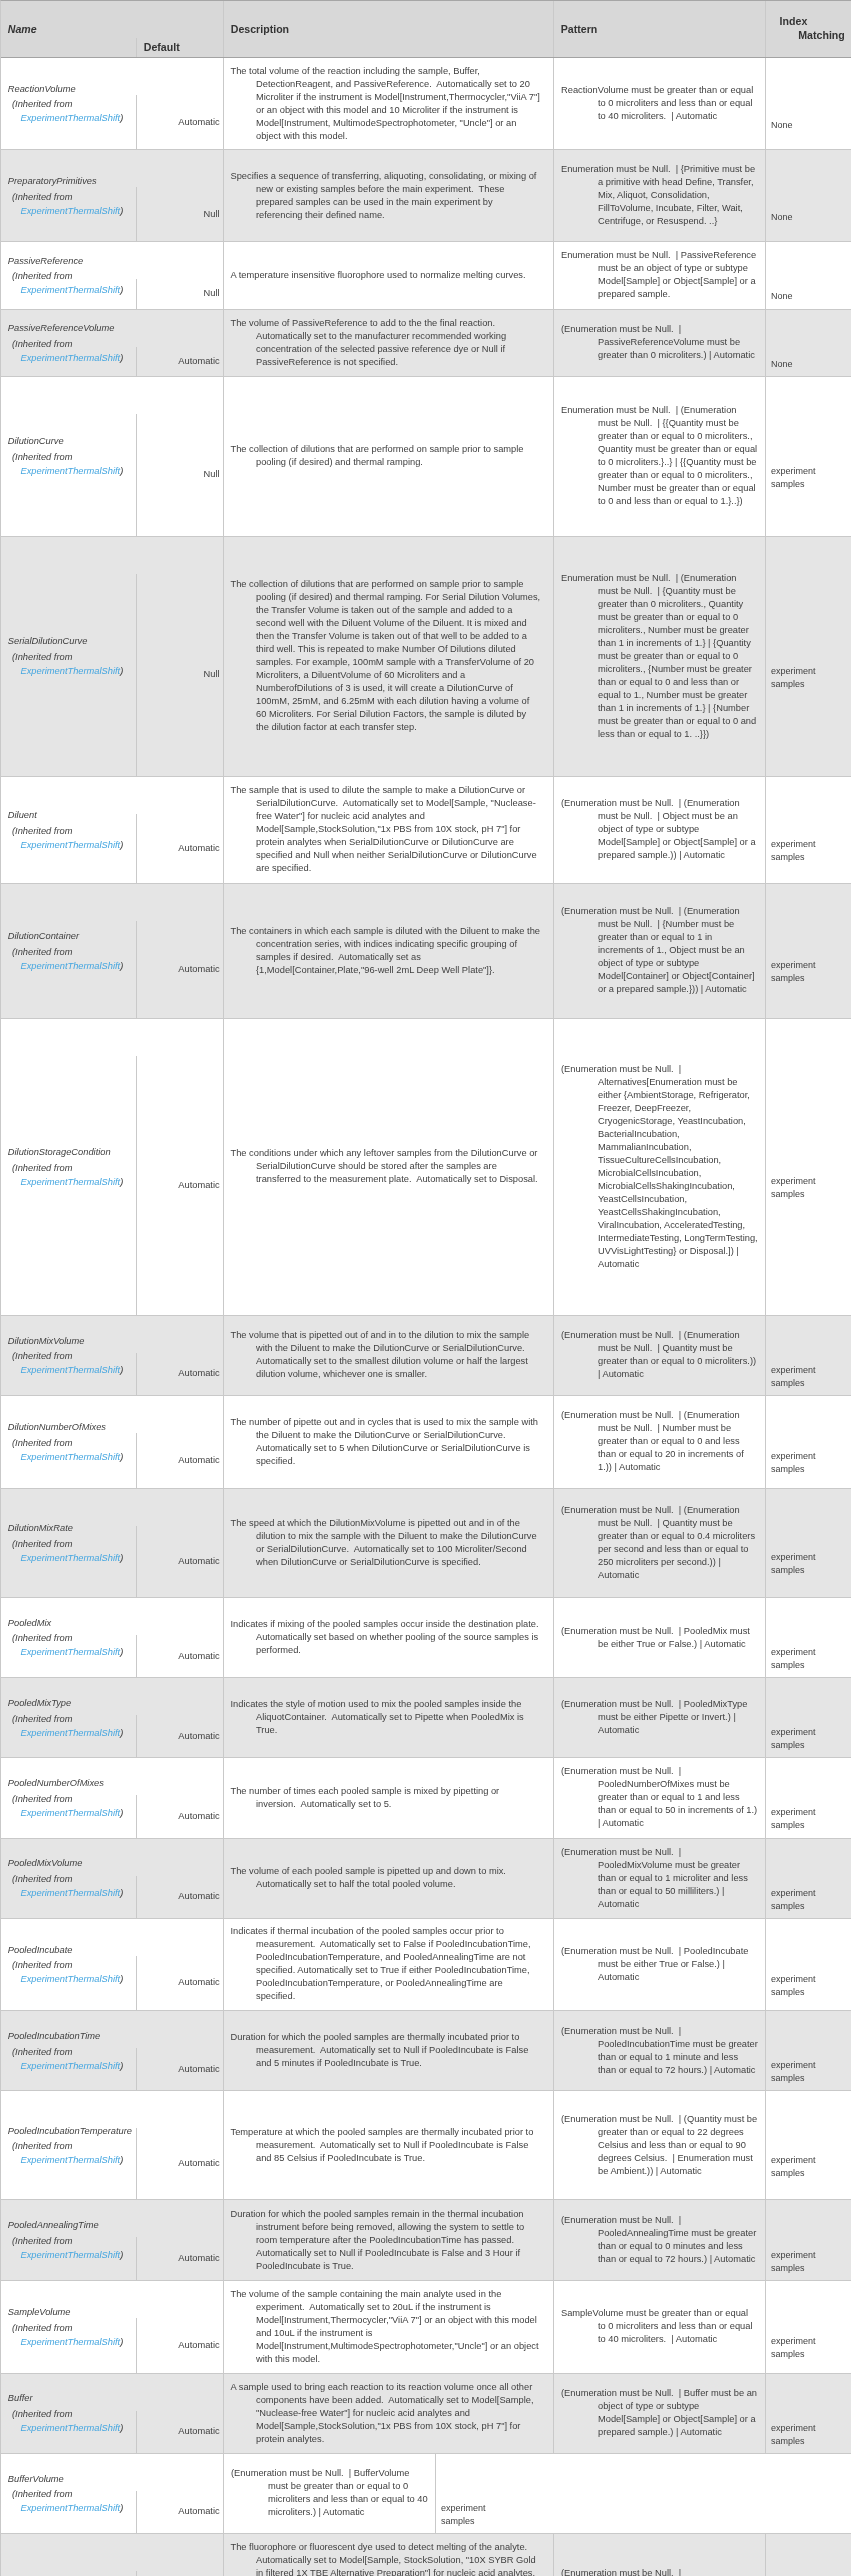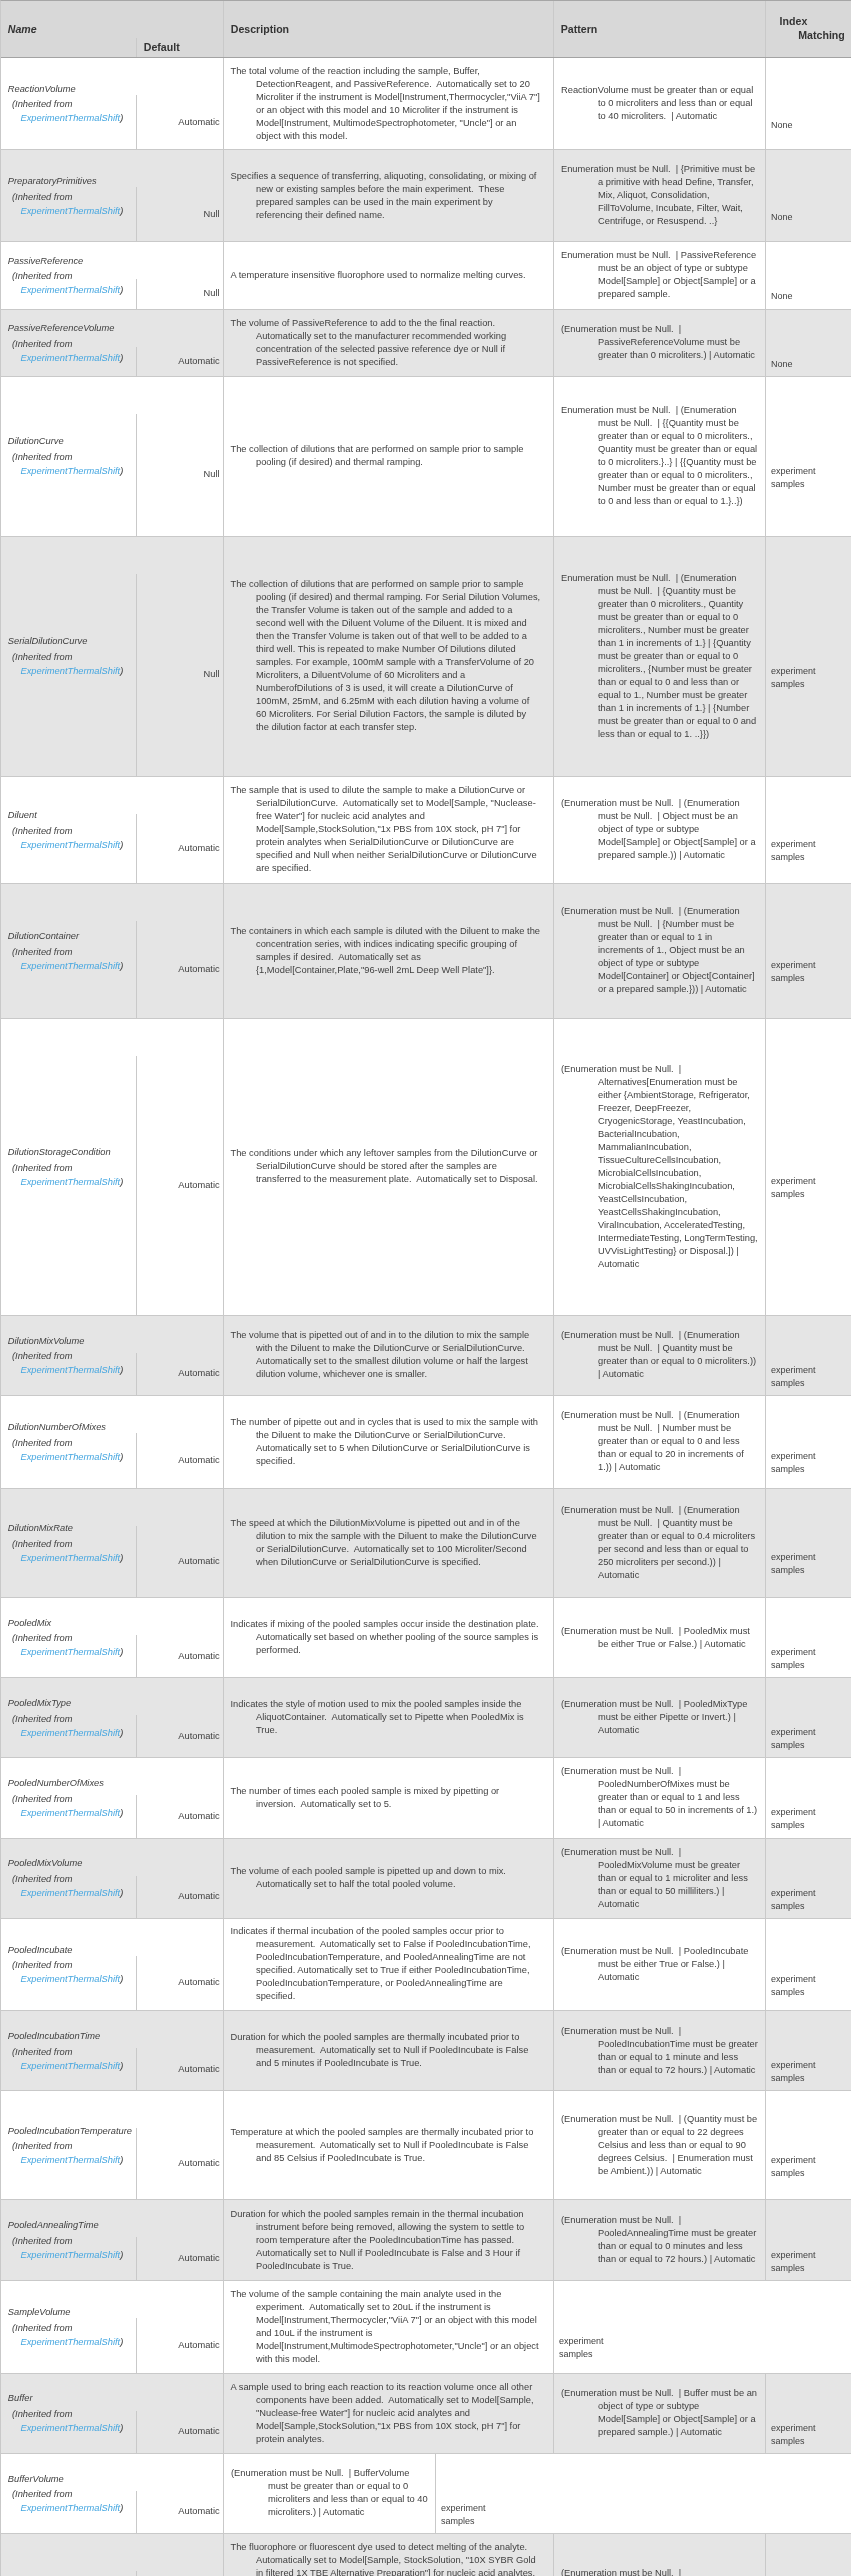--- a/index.html
+++ b/index.html
@@ -532,20 +532,23 @@
         <div class="inh1">(Inherited from</div>
         <div class="inh2"><a class="tslink">ExperimentThermalShift</a><span>)</span></div>
       </div>
     </div>
     <div class="cell c-def">
       <div>Automatic</div>
     </div>
     <div class="cell c-desc">
       <div>The volume of the sample containing the main analyte used in the experiment.  Automatically set to 20uL if the instrument is Model[Instrument,Thermocycler,"ViiA 7"] or an object with this model and 10uL if the instrument is Model[Instrument,MultimodeSpectrophotometer,"Uncle"] or an object with this model.</div>
     </div>
+    <div class="cell c-pat">
+      <div>SampleVolume must be greater than or equal to 0 microliters and less than or equal to 40 microliters.  | Automatic</div>
+    </div>
     <div class="cell c-idx">
       <div>experiment samples</div>
     </div>
   </div>
   <div class="row">
     <div class="cell c-name">
       <div>
         <div class="opt-name">Buffer</div>
         <div class="inh1">(Inherited from</div>
         <div class="inh2"><a class="tslink">ExperimentThermalShift</a><span>)</span></div>

